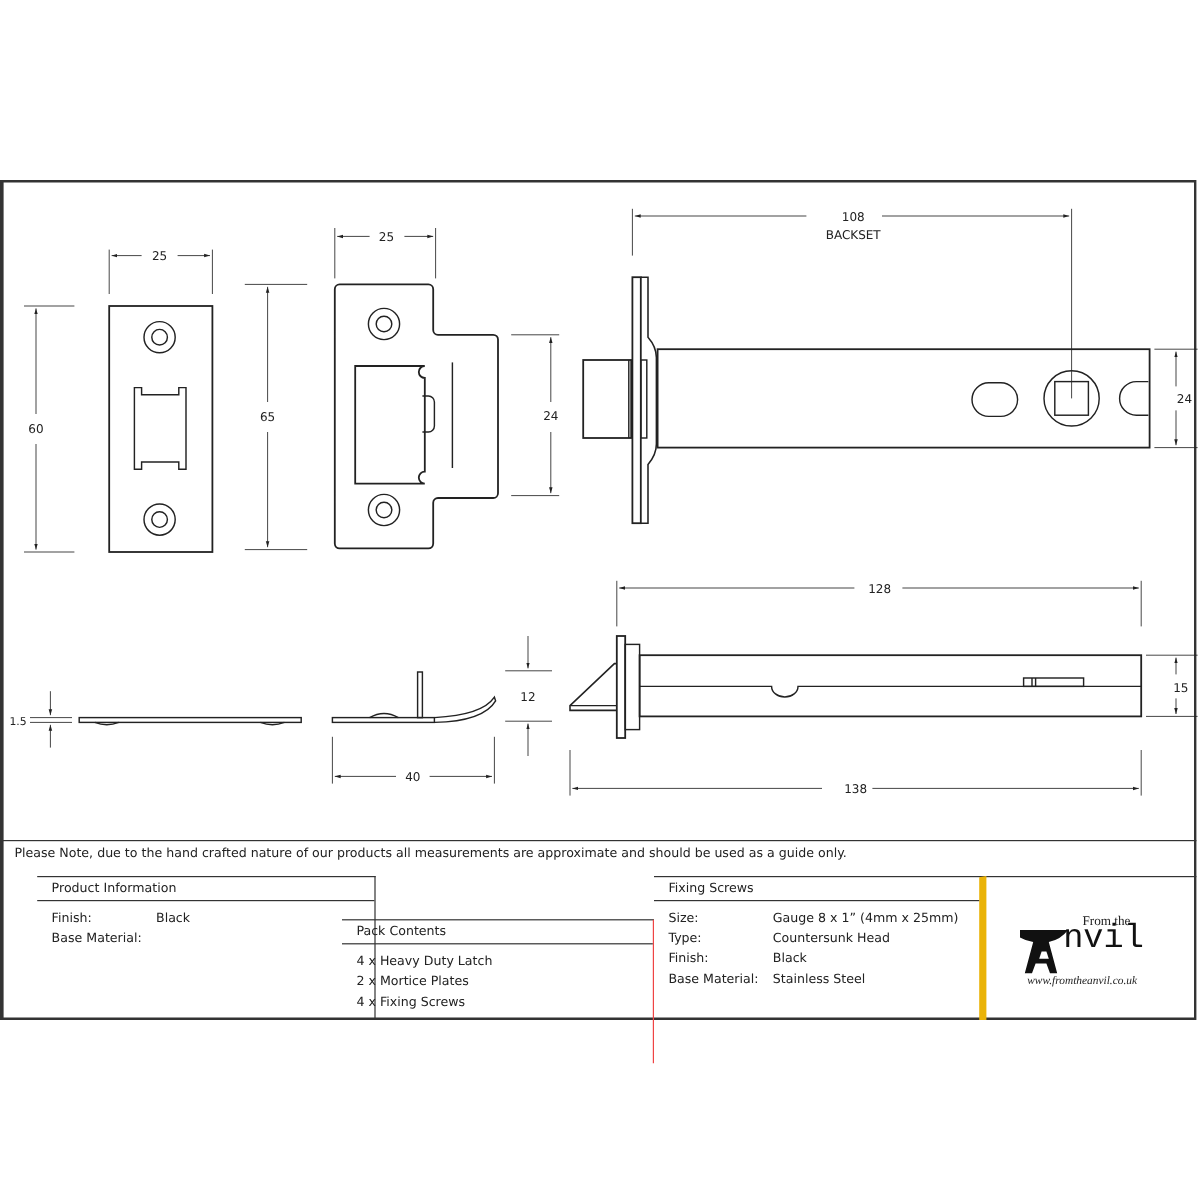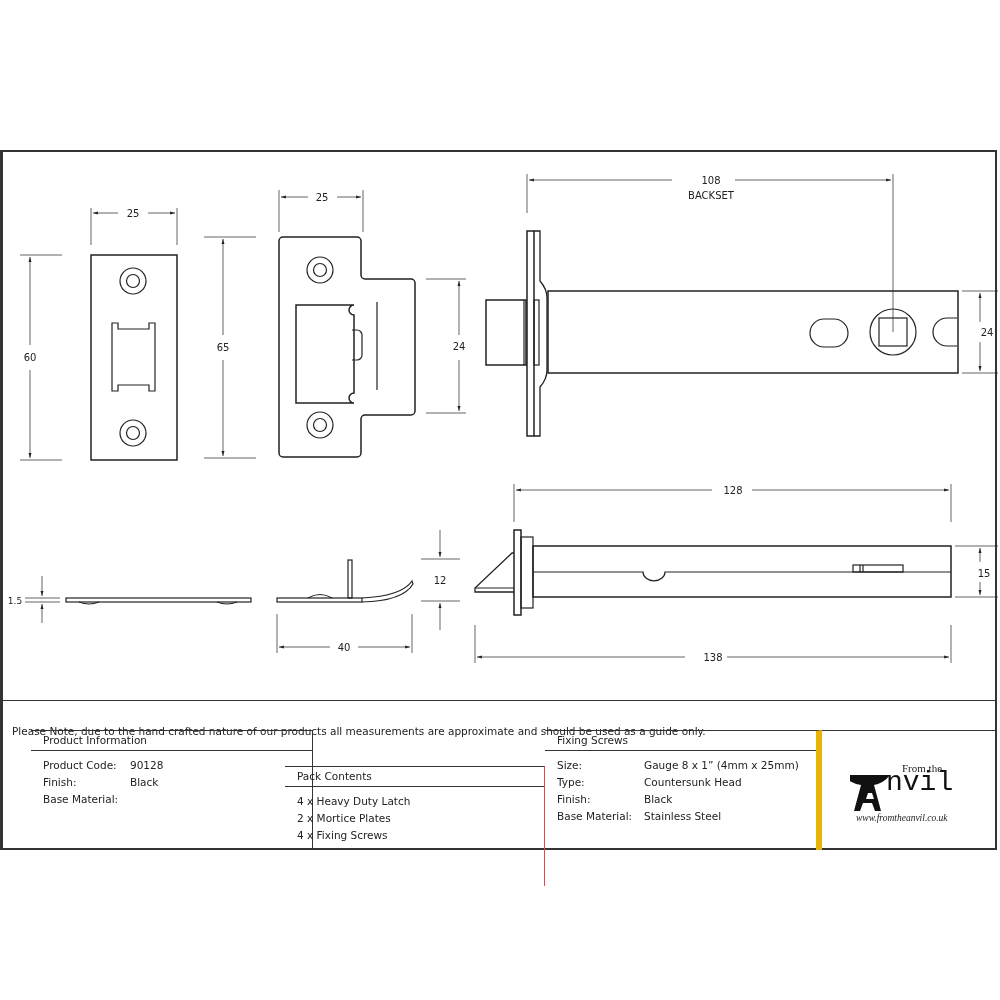--- a/index.html
+++ b/index.html
@@ -1,20 +1,20 @@
 <!DOCTYPE html>
 <html><head>
 <meta charset="utf-8">
 <style>
   html,body{margin:0;padding:0;background:#fff;}
   body{width:1000px;height:1000px;position:relative;overflow:hidden;font-family:"DejaVu Sans","Liberation Sans",sans-serif;color:#222;}
   .sheet{position:absolute;left:0;top:150px;width:997px;height:700px;border:2px solid #333;border-left-width:3px;box-sizing:border-box;}
   svg.drawing{position:absolute;left:0;top:0;}
   .dim{font-size:10px;fill:#222;font-family:"DejaVu Sans","Liberation Sans",sans-serif;}
-  .note{position:absolute;left:0;top:700px;width:997px;height:30px;border-top:1px solid #333;box-sizing:border-box;font-size:10.5px;padding:24px 12px;}
+  .note{position:absolute;left:0;top:700px;width:997px;height:30px;border-top:1px solid #333;box-sizing:border-box;font-size:10.5px;padding:4px 12px;}
   .tbl{position:absolute;top:730px;height:120px;border-top:1px solid #333;box-sizing:border-box;font-size:10.5px;}
   .tbl .hd{height:20px;border-bottom:1px solid #333;padding:3px 12px;box-sizing:border-box;}
   .tbl .rows{padding:6px 12px;}
   .row{display:flex;height:17px;line-height:17px;}
   .row .k{width:87px;}
   .c1{left:3px;width:282px;border-right:1px solid #333;margin-left:28px;}
   .c2{left:285px;width:260px;border-right:1px solid #ef4444;margin-top:36px;}
   .c3{left:545px;width:277px;border-right:6px solid #eab308;}
   .c4{left:822px;width:175px;}
   .logo{position:absolute;left:28px;top:30px;width:125px;height:60px;}
@@ -165,24 +165,20 @@
   <text class="dim" x="344" y="651" text-anchor="middle">40</text>
   <text class="dim" x="440" y="584" text-anchor="middle">12</text>
 </svg>
 
 <div class="note">Please Note, due to the hand crafted nature of our products all measurements are approximate and should be used as a guide only.</div>
 
 <div class="tbl c1">
   <div class="hd">Product Information</div>
   <div class="rows">
     <div class="row">
-        <span class="k">Product Code:</span>
-        <span>90128</span>
-      </div>
-    <div class="row">
         <span class="k">Finish:</span>
         <span>Black</span>
       </div>
     <div class="row">
         <span class="k">Base Material:</span>
         <span></span>
       </div>
   </div>
 </div>
 

